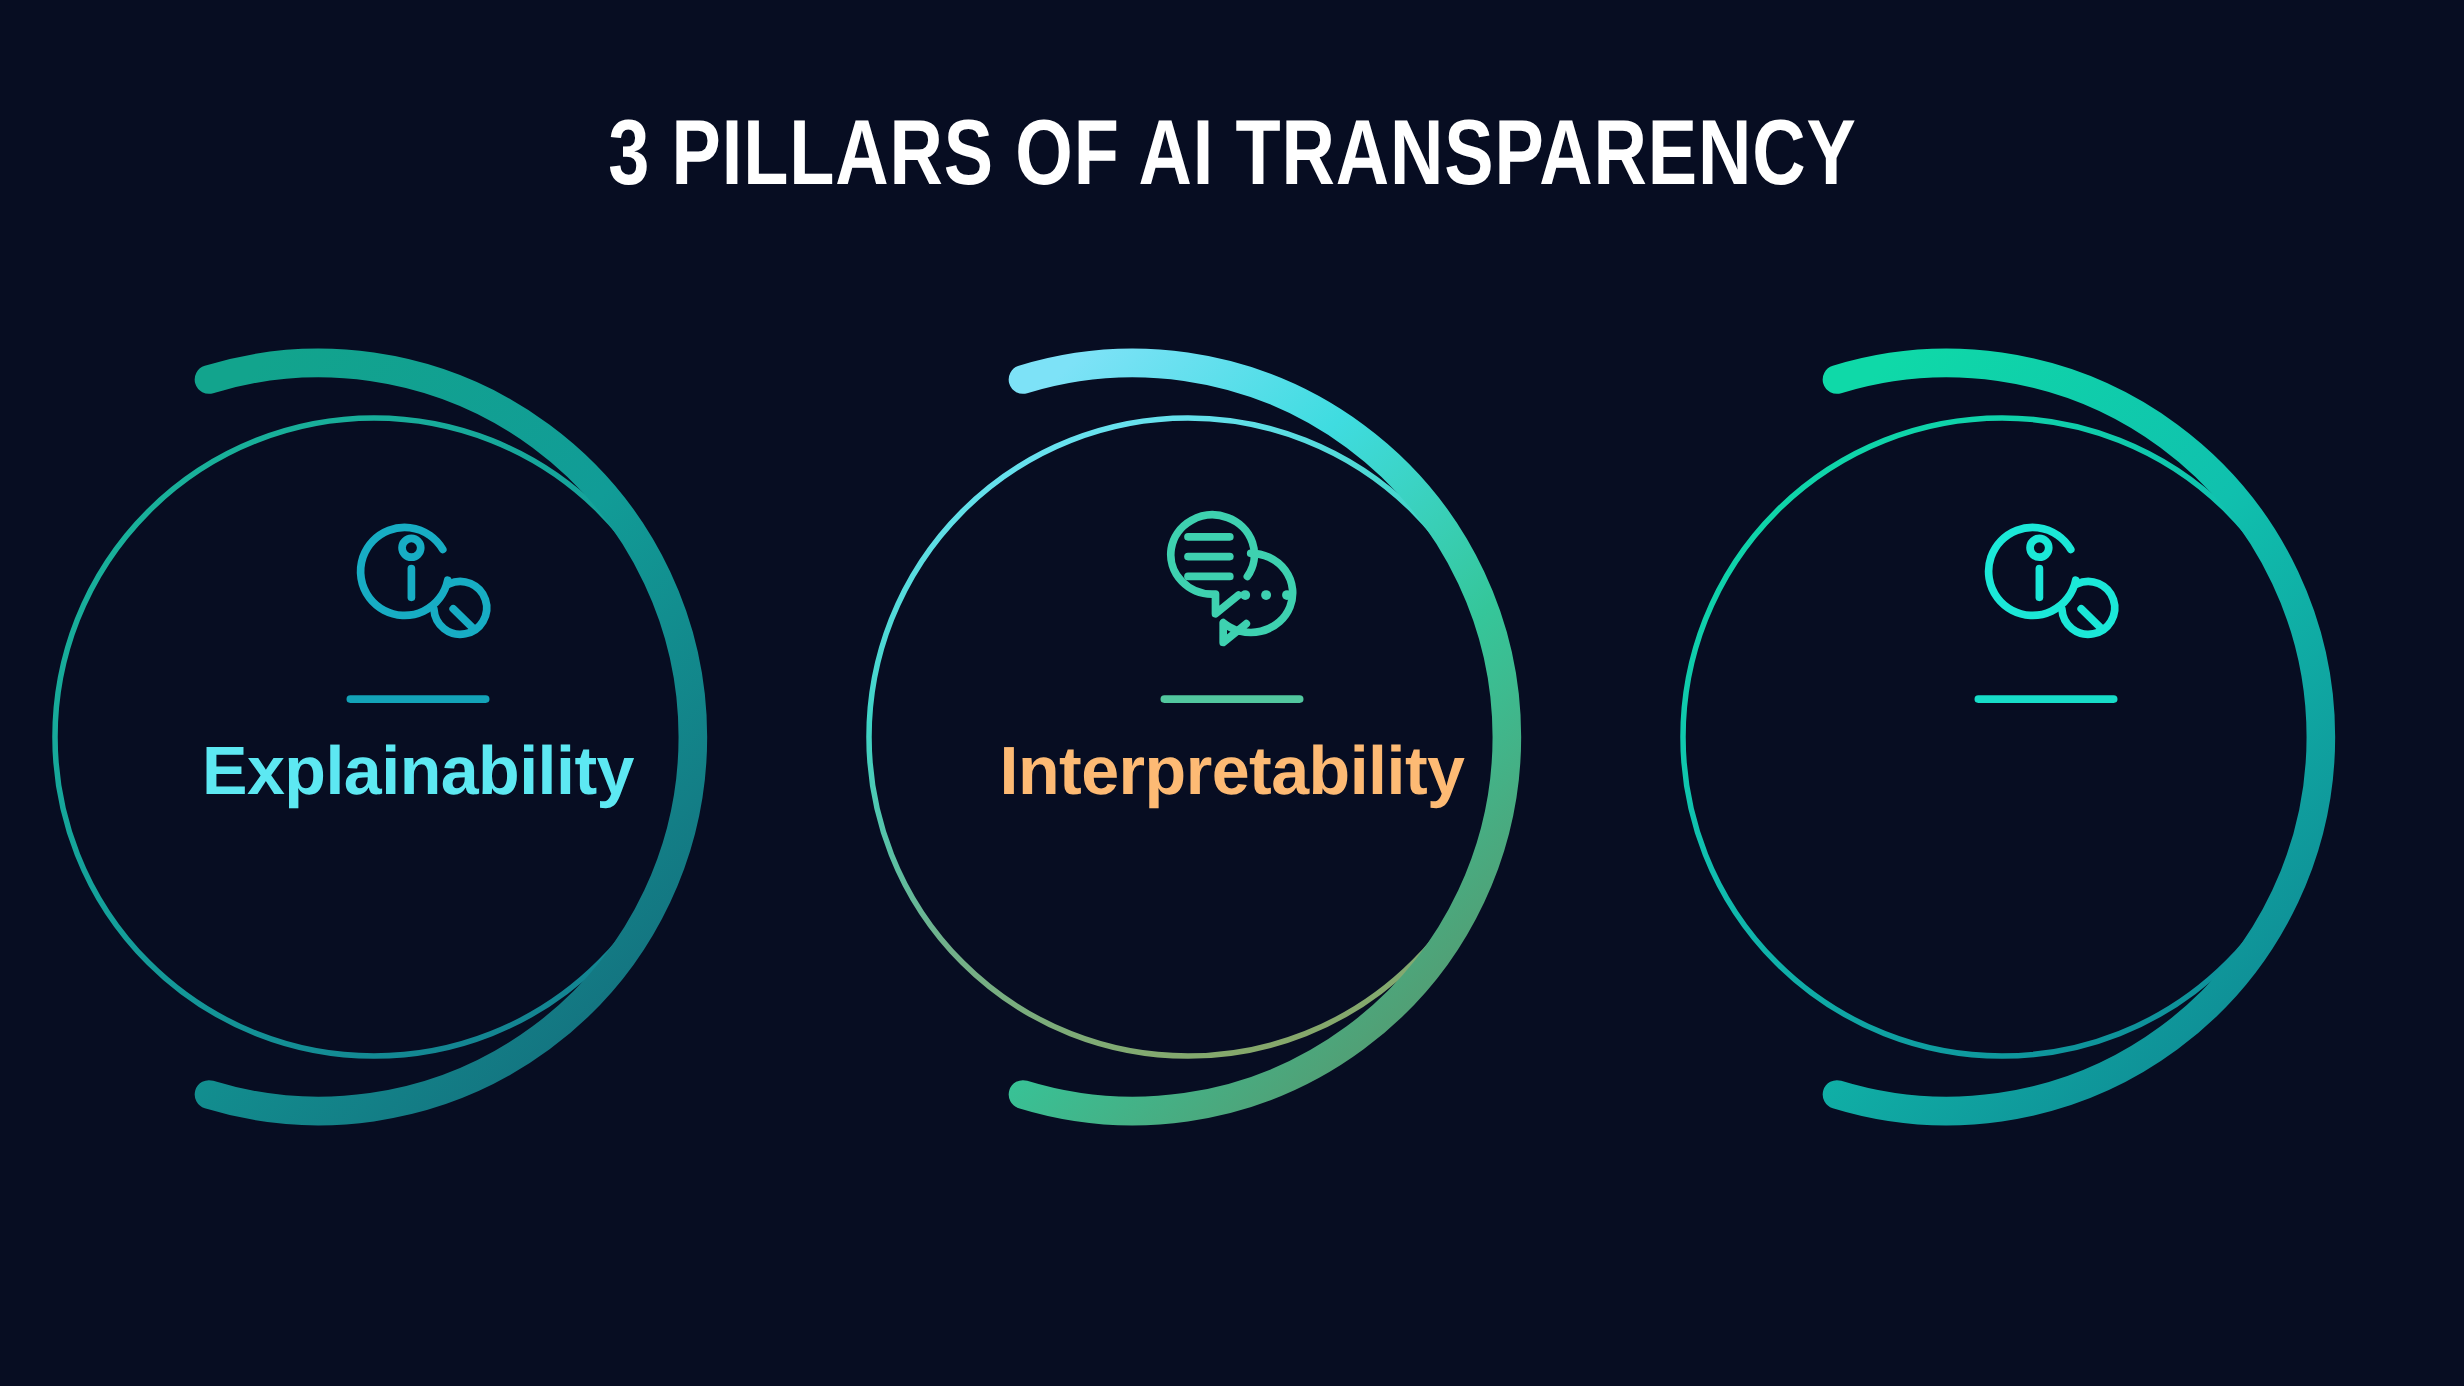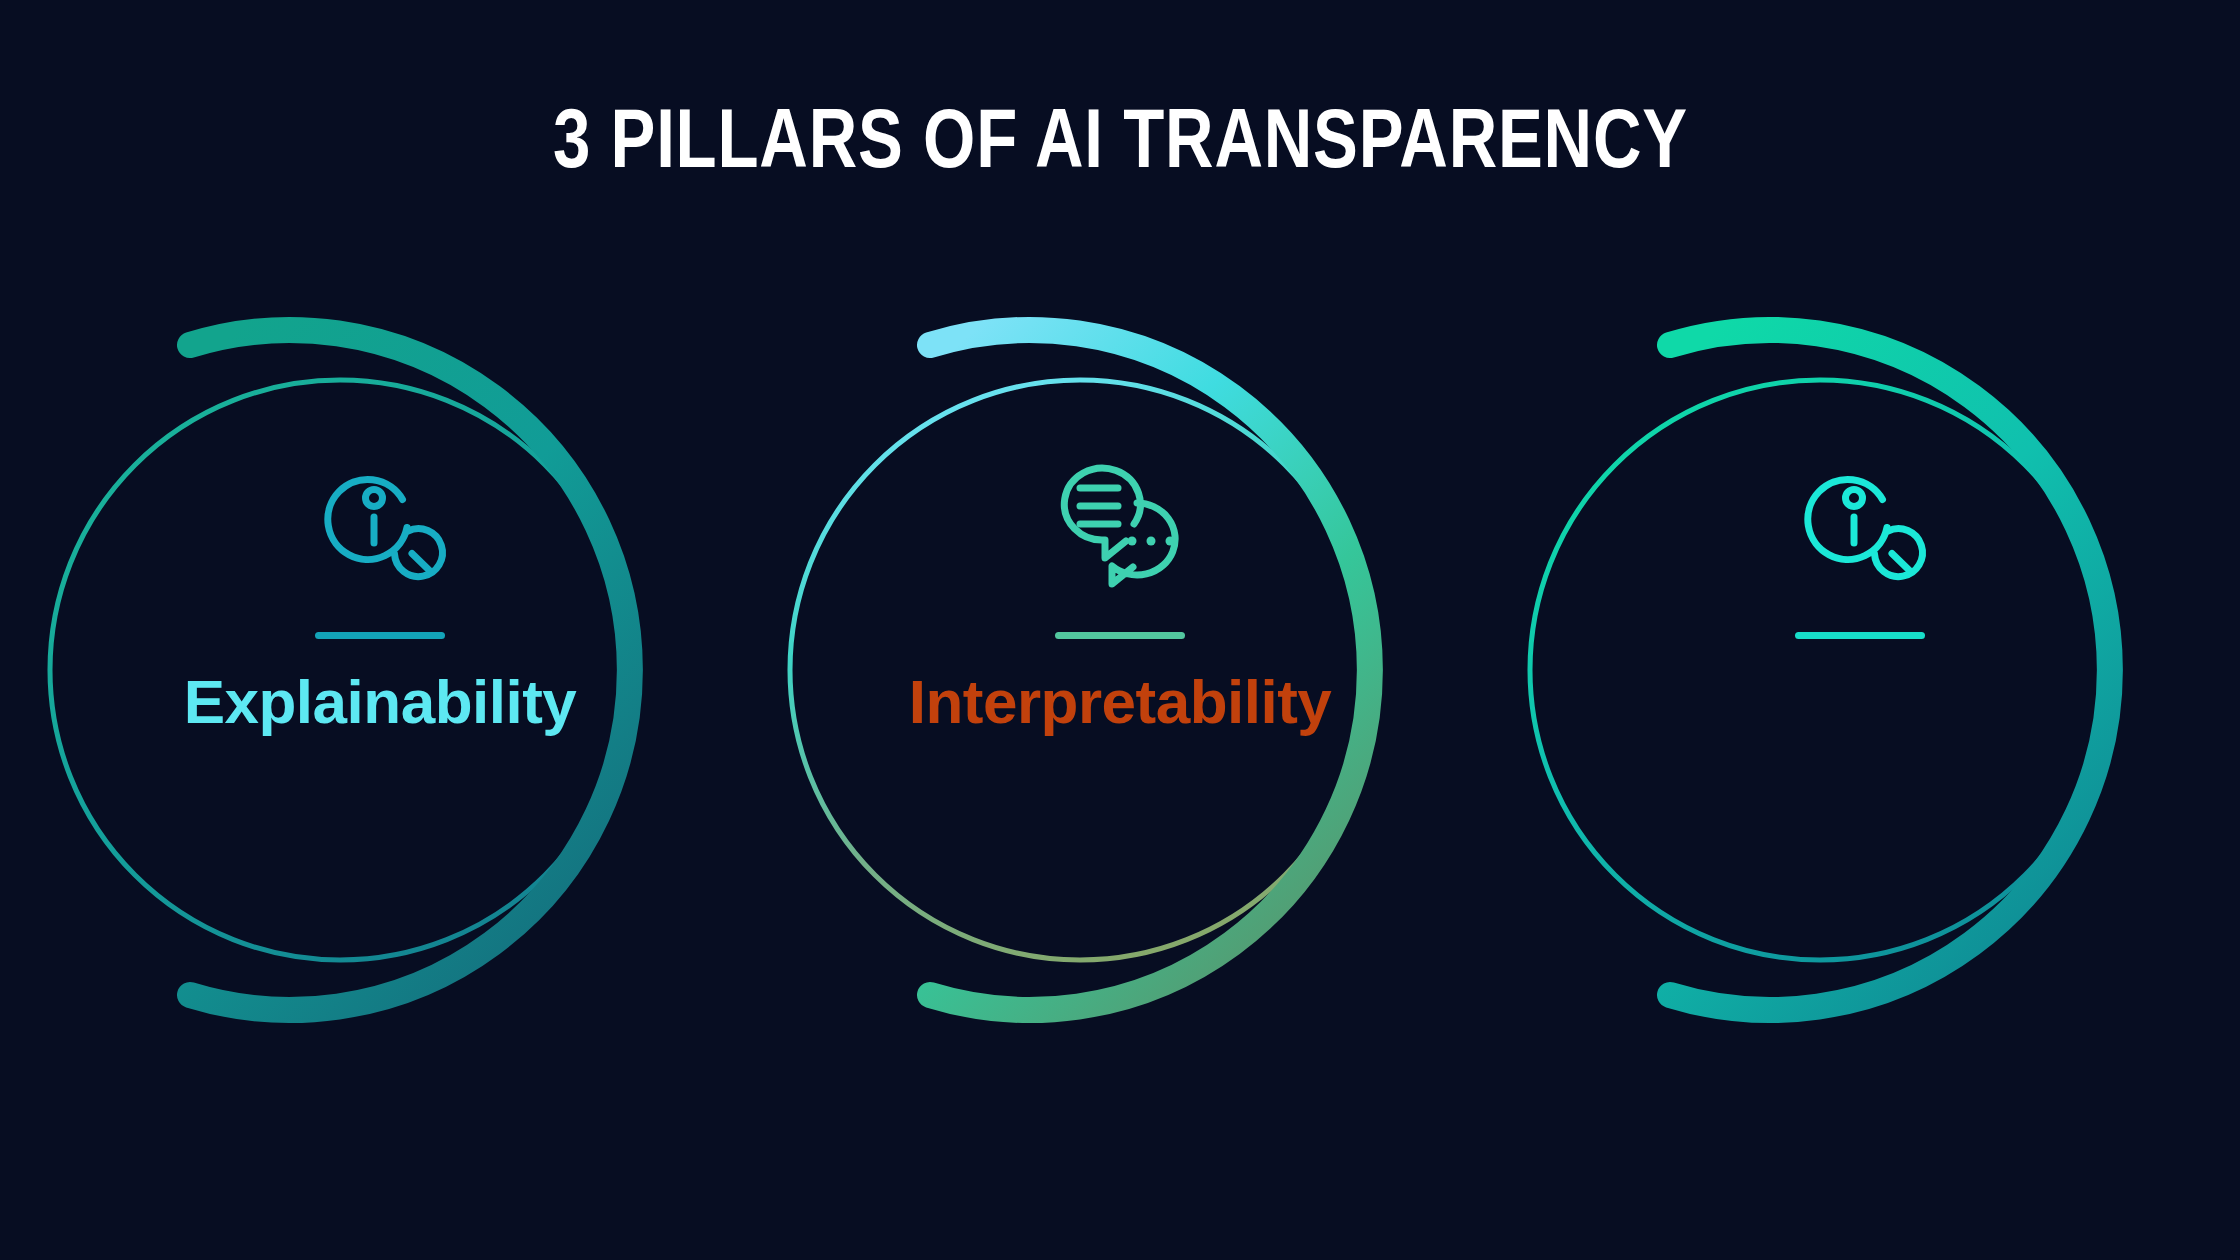--- a/index.html
+++ b/index.html
@@ -193,21 +193,21 @@
               <line x1="30" y1="44" x2="68" y2="44"></line>
               <line x1="30" y1="62" x2="68" y2="62"></line>
               <path d="M 87 41 A 38 36 0 1 1 62 104 L 62 122 L 83 105"></path>
               <circle cx="82" cy="79" r="4.5" fill="#3ED1B0" stroke="none"></circle>
               <circle cx="101" cy="79" r="4.5" fill="#3ED1B0" stroke="none"></circle>
               <circle cx="120" cy="79" r="4.5" fill="#3ED1B0" stroke="none"></circle>
             </g>
           </svg>
         </div>
         <div class="divider" style="background:#52C79F"></div>
-        <div class="pillar-label" style="color:#c2410c">Interpretability</div>
+        <div class="pillar-label" style="color:#fdba74">Interpretability</div>
       </div>
     </div>
 
     <div class="pillar">
       <svg class="pillar-svg" viewBox="0 0 700 800">
         <defs>
           <linearGradient id="ring3" x1="0.2" y1="0" x2="0.8" y2="1">
             <stop offset="0%" stop-color="#0FD9A8"></stop>
             <stop offset="45%" stop-color="#10BFB0"></stop>
             <stop offset="100%" stop-color="#0E8C98"></stop>

